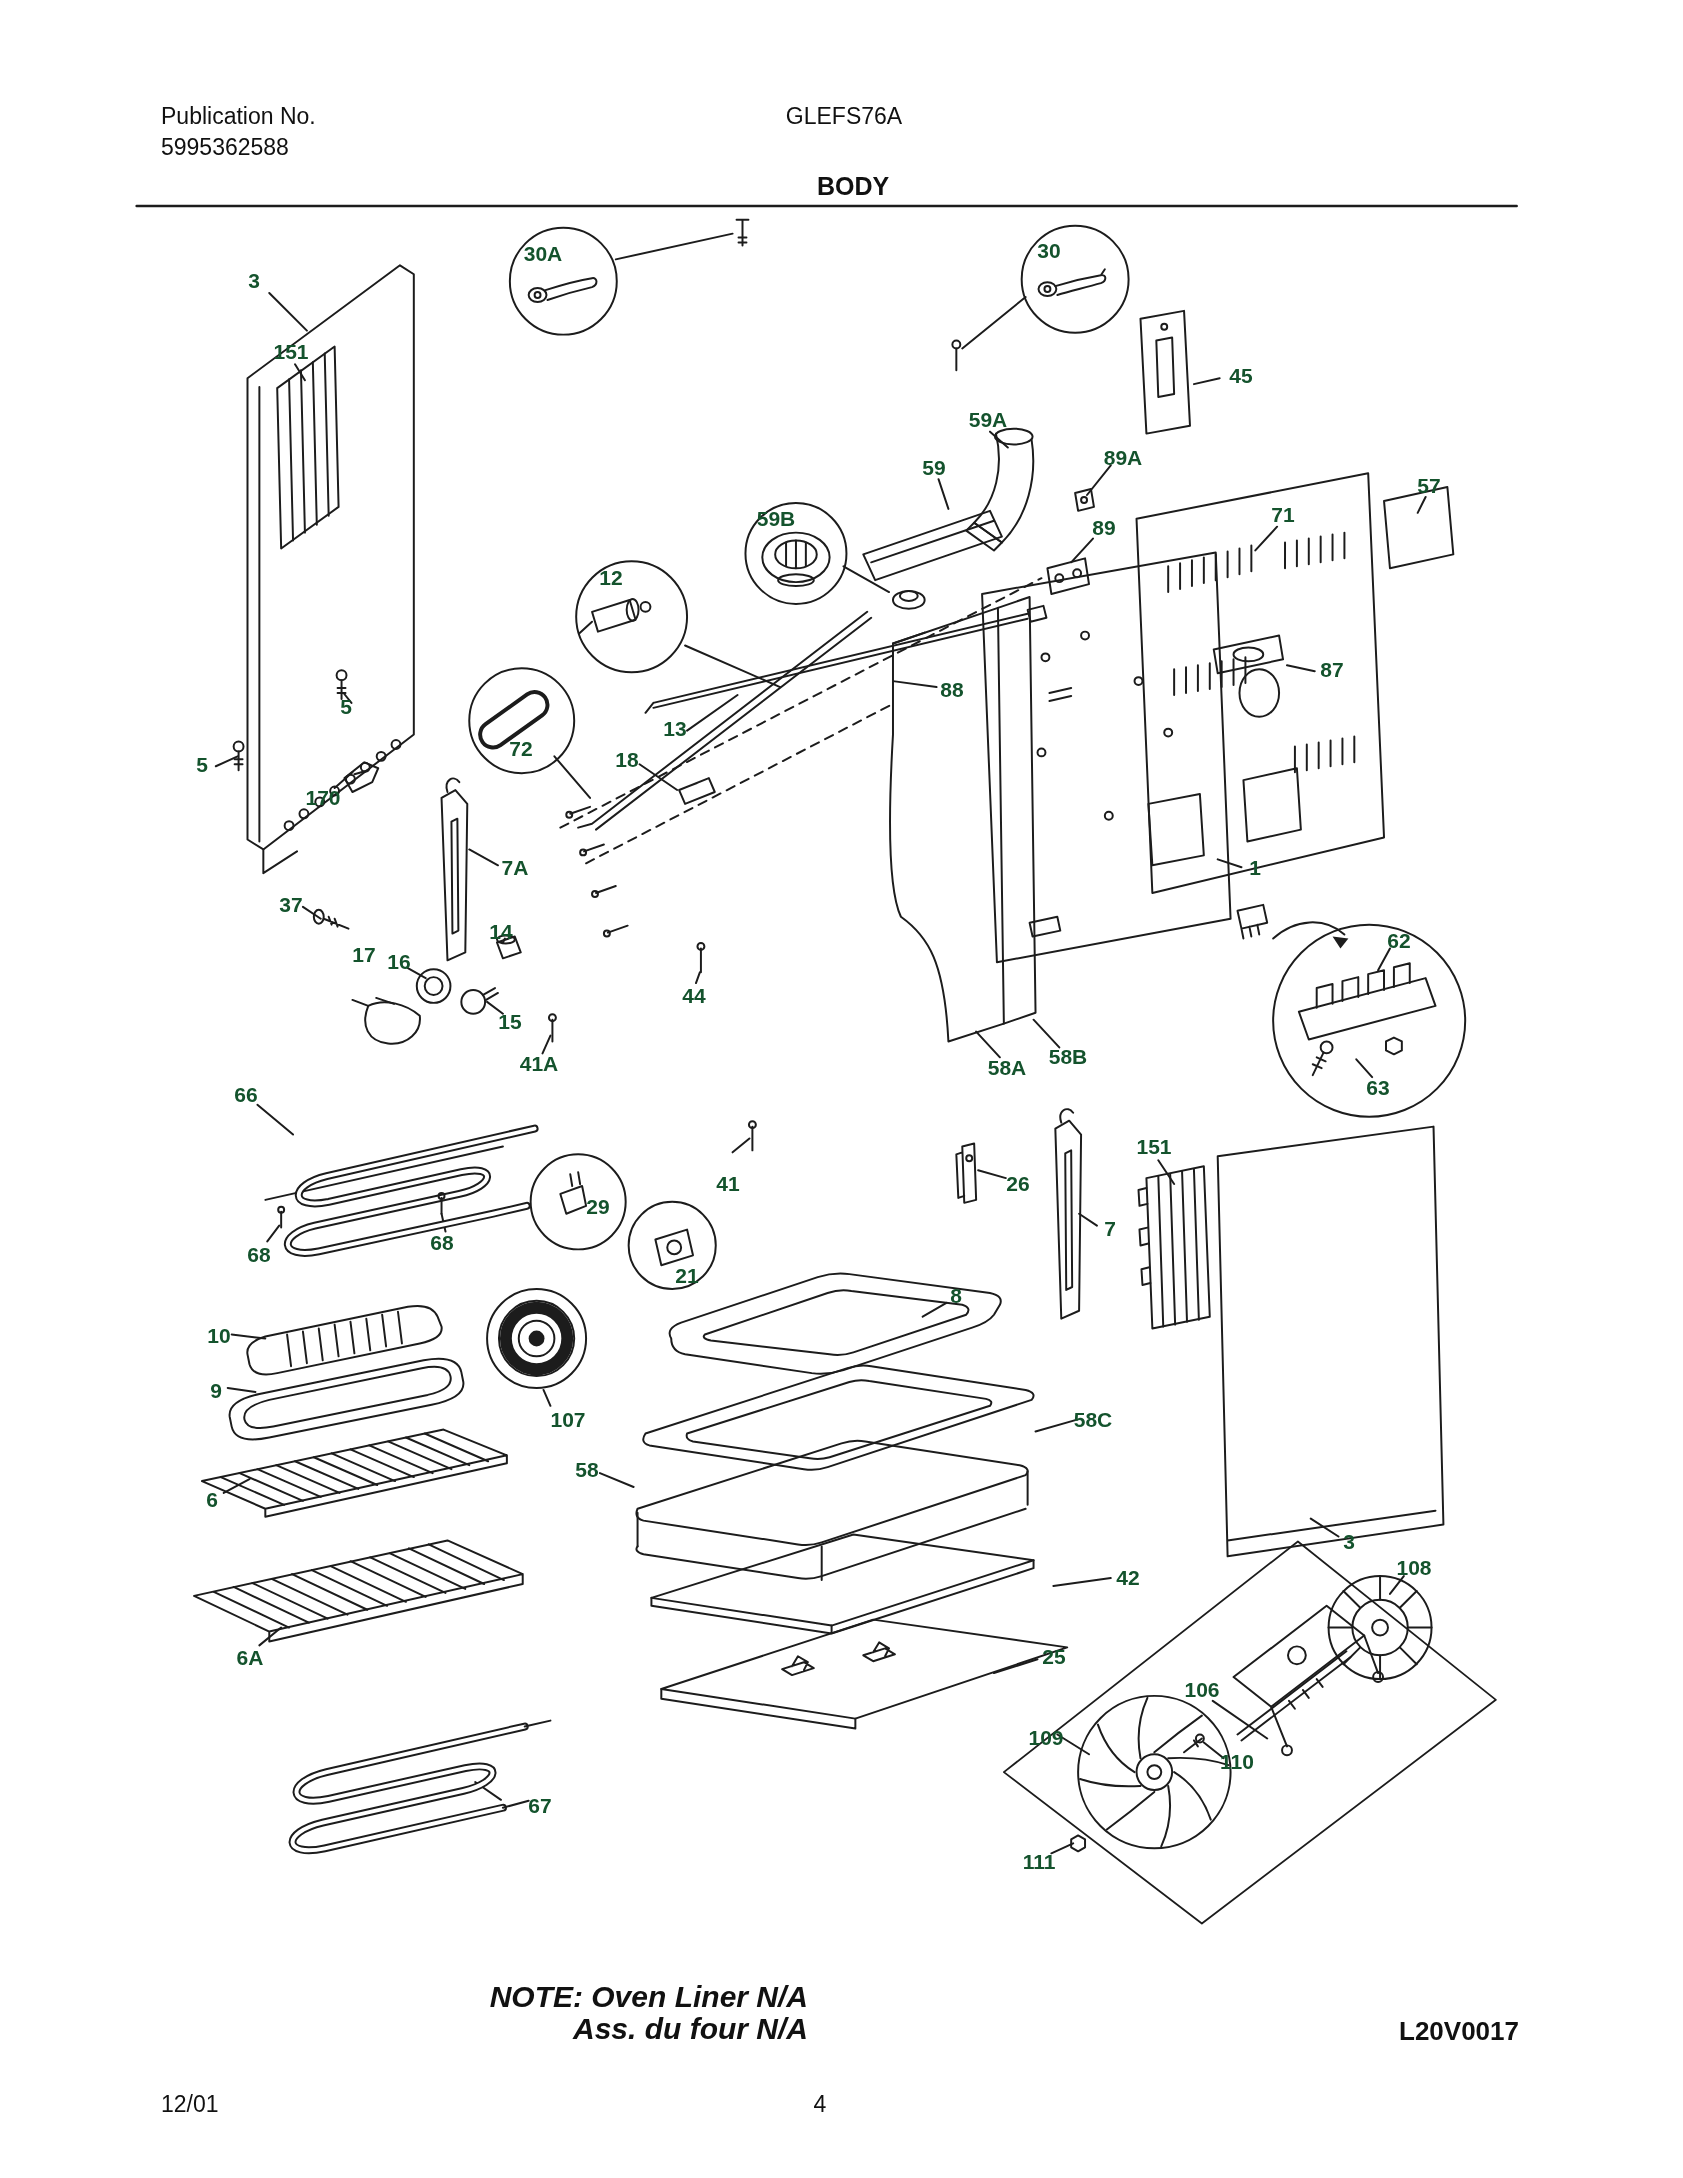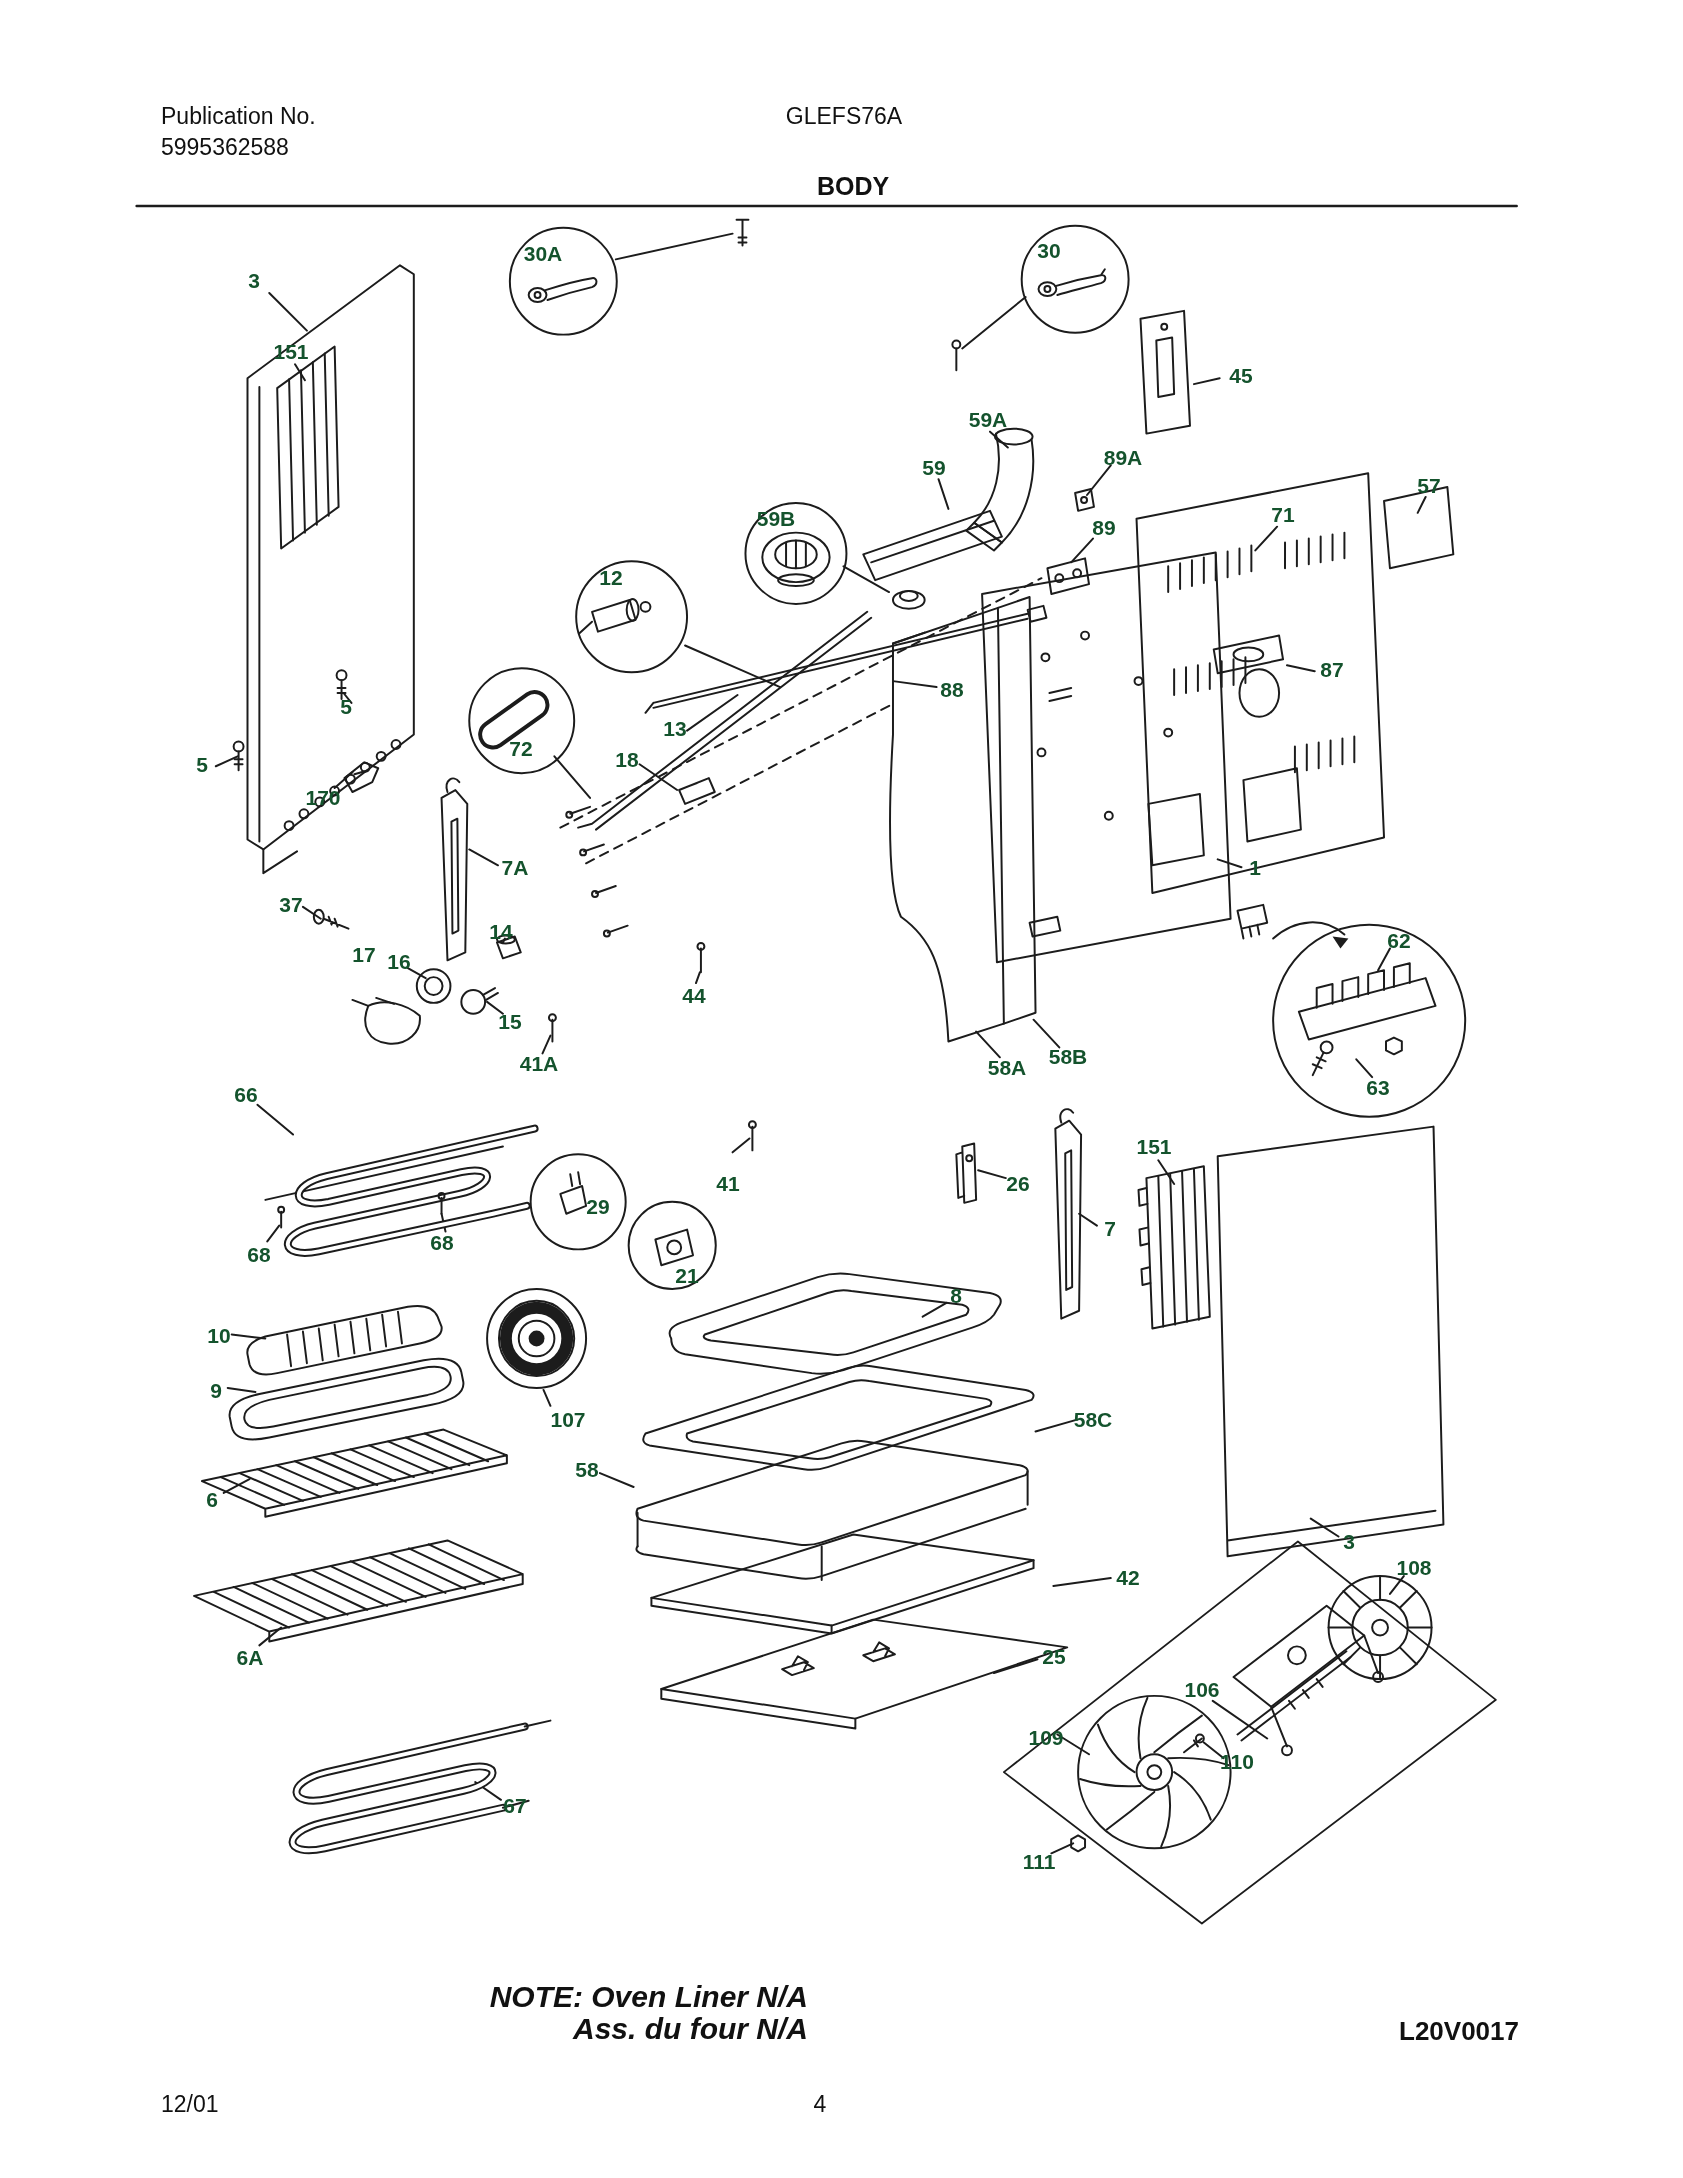--- a/index.html
+++ b/index.html
@@ -400,17 +400,17 @@
       <div class="part-label" style="left: 587px; top: 1469px;">58</div>
       <div class="part-label" style="left: 1128px; top: 1577px;">42</div>
       <div class="part-label" style="left: 1349px; top: 1541px;">3</div>
       <div class="part-label" style="left: 1414px; top: 1567px;">108</div>
       <div class="part-label" style="left: 250px; top: 1657px;">6A</div>
       <div class="part-label" style="left: 1054px; top: 1656px;">25</div>
       <div class="part-label" style="left: 1202px; top: 1689px;">106</div>
       <div class="part-label" style="left: 1046px; top: 1737px;">109</div>
       <div class="part-label" style="left: 1237px; top: 1761px;">110</div>
       <div class="part-label" style="left: 1039px; top: 1861px;">111</div>
-      <div class="part-label" style="left: 515px; top: 1805px;">67</div>
+      <div class="part-label" style="left: 540px; top: 1805px;">67</div>
     </div>
 
 </div>
 
 
 </body></html>

